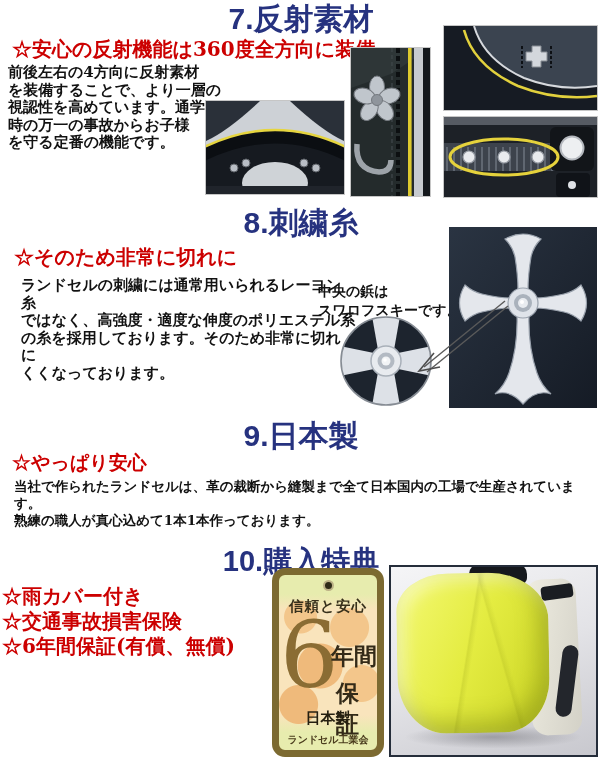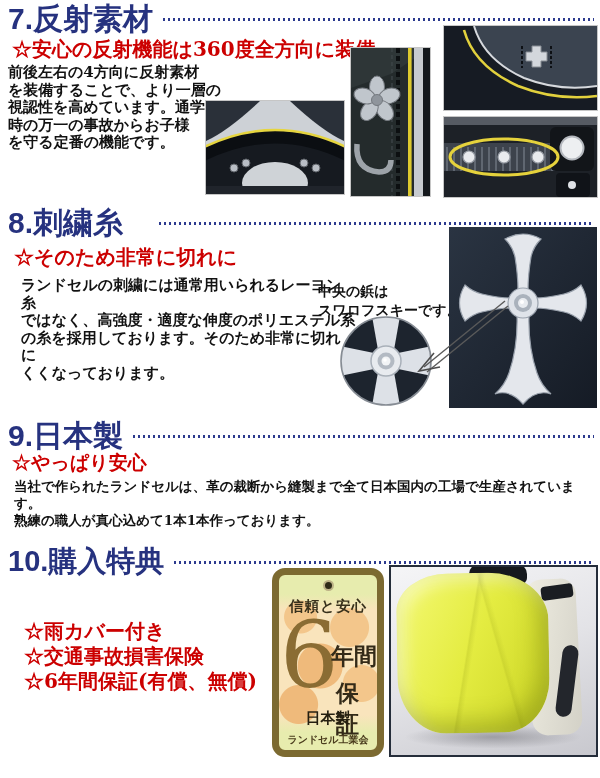--- a/index.html
+++ b/index.html
@@ -1,42 +1,42 @@
 <!DOCTYPE html>
 <html><head>
 <meta charset="utf-8">
 <style>
   html,body{margin:0;padding:0;background:#fff;}
   #page{position:relative;width:600px;height:778px;background:#ffffff;overflow:hidden;
         font-family:"Liberation Sans",sans-serif;}
 
   
-  .sec-head{position:absolute;left:8px;right:6px;display:flex;align-items:center;gap:10px;}
+  .sec-head{position:absolute;left:8px;right:6px;display:flex;align-items:center;gap:10px;flex-direction:column;}
   .sec-title{font-family:"Liberation Sans",sans-serif;font-weight:bold;color:#26327f;
              font-size:30px;line-height:1.05;white-space:nowrap;}
   .rule{flex:1;height:3px;margin-top:2px;
         background:repeating-linear-gradient(90deg,#2c3a8e 0 2px,transparent 2px 5px);}
 
   .red{position:absolute;color:#cc0000;font-family:"DejaVu Serif",serif;font-weight:bold;
        white-space:nowrap;}
   .bodytxt{position:absolute;color:#121212;font-family:"DejaVu Serif",serif;font-weight:bold;
        white-space:pre-line;}
 
   .photo{position:absolute;border:1px solid #c6c6c6;background:#1a1f26;overflow:hidden;}
   .photo svg{display:block;}
 
   
   #cross-caption{position:absolute;left:318px;top:282px;font-family:"DejaVu Serif",serif;
        font-weight:bold;font-size:14px;line-height:18.5px;color:#121212;white-space:pre-line;}
   #zoom-circle{position:absolute;left:340px;top:316px;width:92px;height:90px;z-index:3;}
   #zoom-arrow{position:absolute;left:410px;top:295px;width:100px;height:85px;z-index:4;}
 
   
-  #features{position:absolute;left:24px;top:584px;color:#cc0000;
-       font-family:"DejaVu Serif",serif;font-weight:bold;font-size:20px;line-height:25px;margin-top:35px;}
+  #features{position:absolute;left:2px;top:584px;color:#cc0000;
+       font-family:"DejaVu Serif",serif;font-weight:bold;font-size:20px;line-height:25px;}
 
   
   #warranty-tag{position:absolute;left:272px;top:568px;width:112px;height:189px;
        box-sizing:border-box;border:7px solid #7c6a31;border-radius:13px;overflow:hidden;
        background-color:#f9e4bc;
        background-image:
          radial-gradient(circle at 22% 24%, #f3c68b 0 16px, rgba(243,198,139,0) 17px),
          radial-gradient(circle at 72% 30%, #f3c68b 0 19px, rgba(243,198,139,0) 20px),
          radial-gradient(circle at 42% 52%, #efba7b 0 22px, rgba(239,186,123,0) 23px),
          radial-gradient(circle at 84% 62%, #f3c68b 0 18px, rgba(243,198,139,0) 19px),

